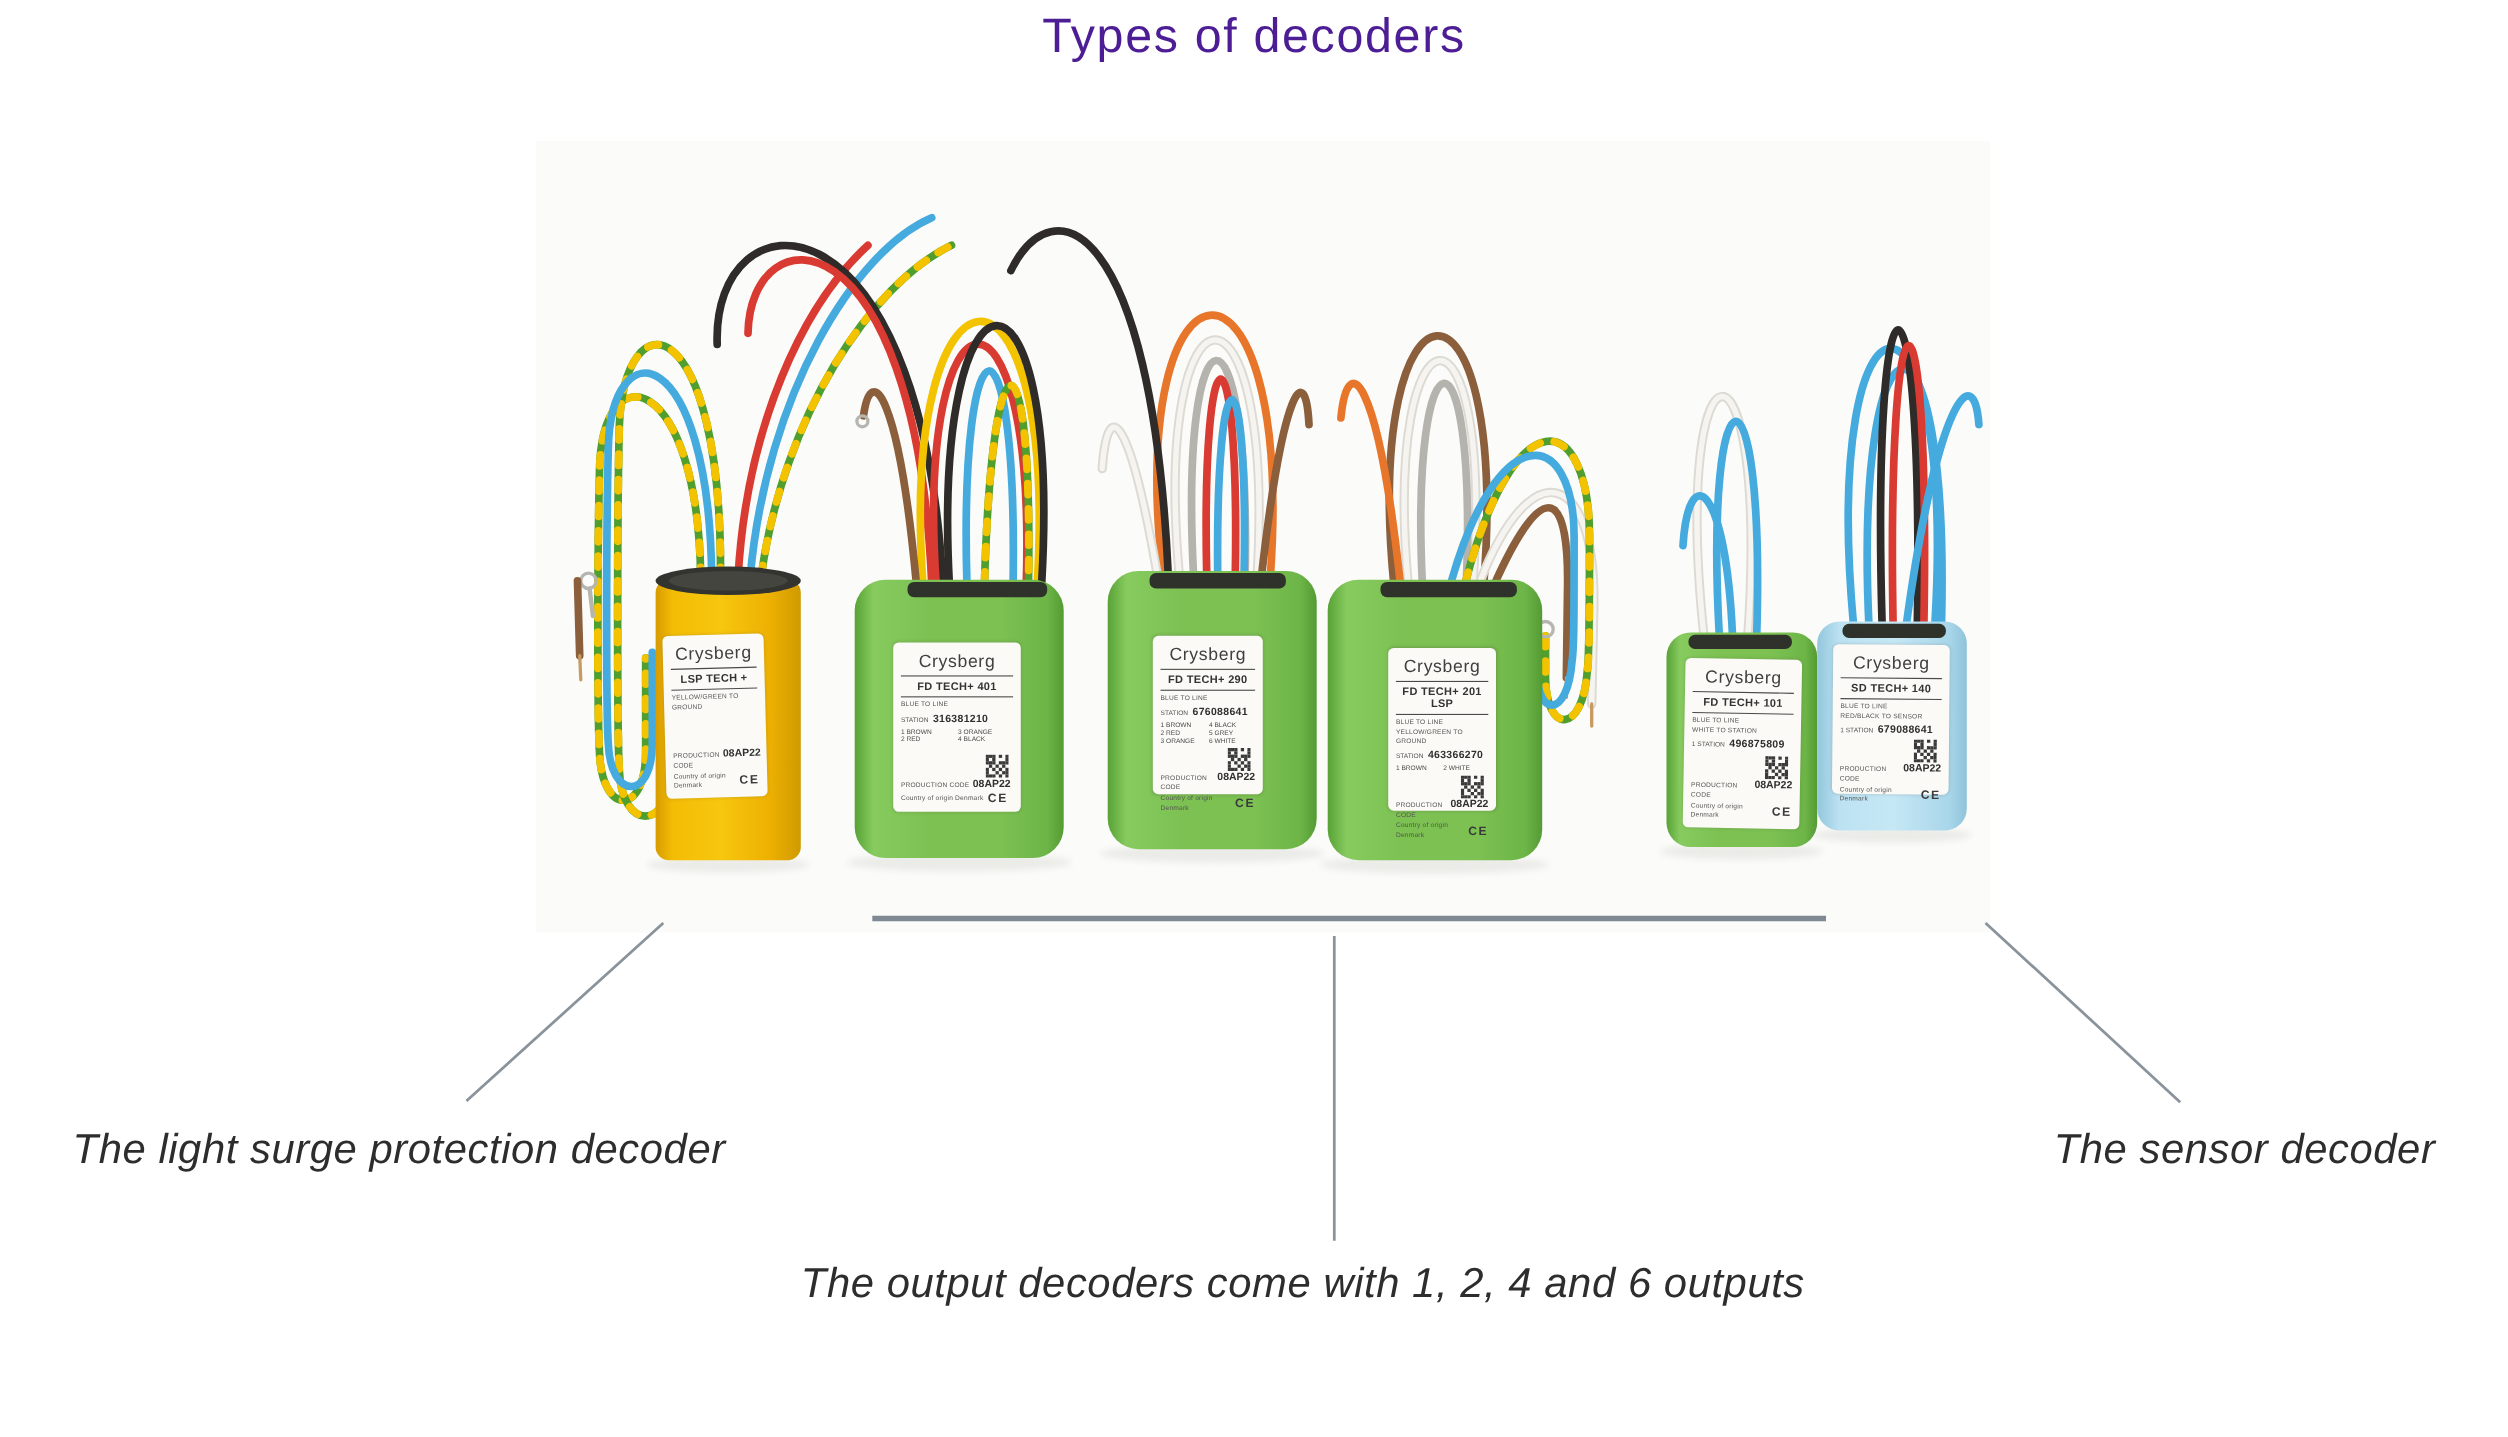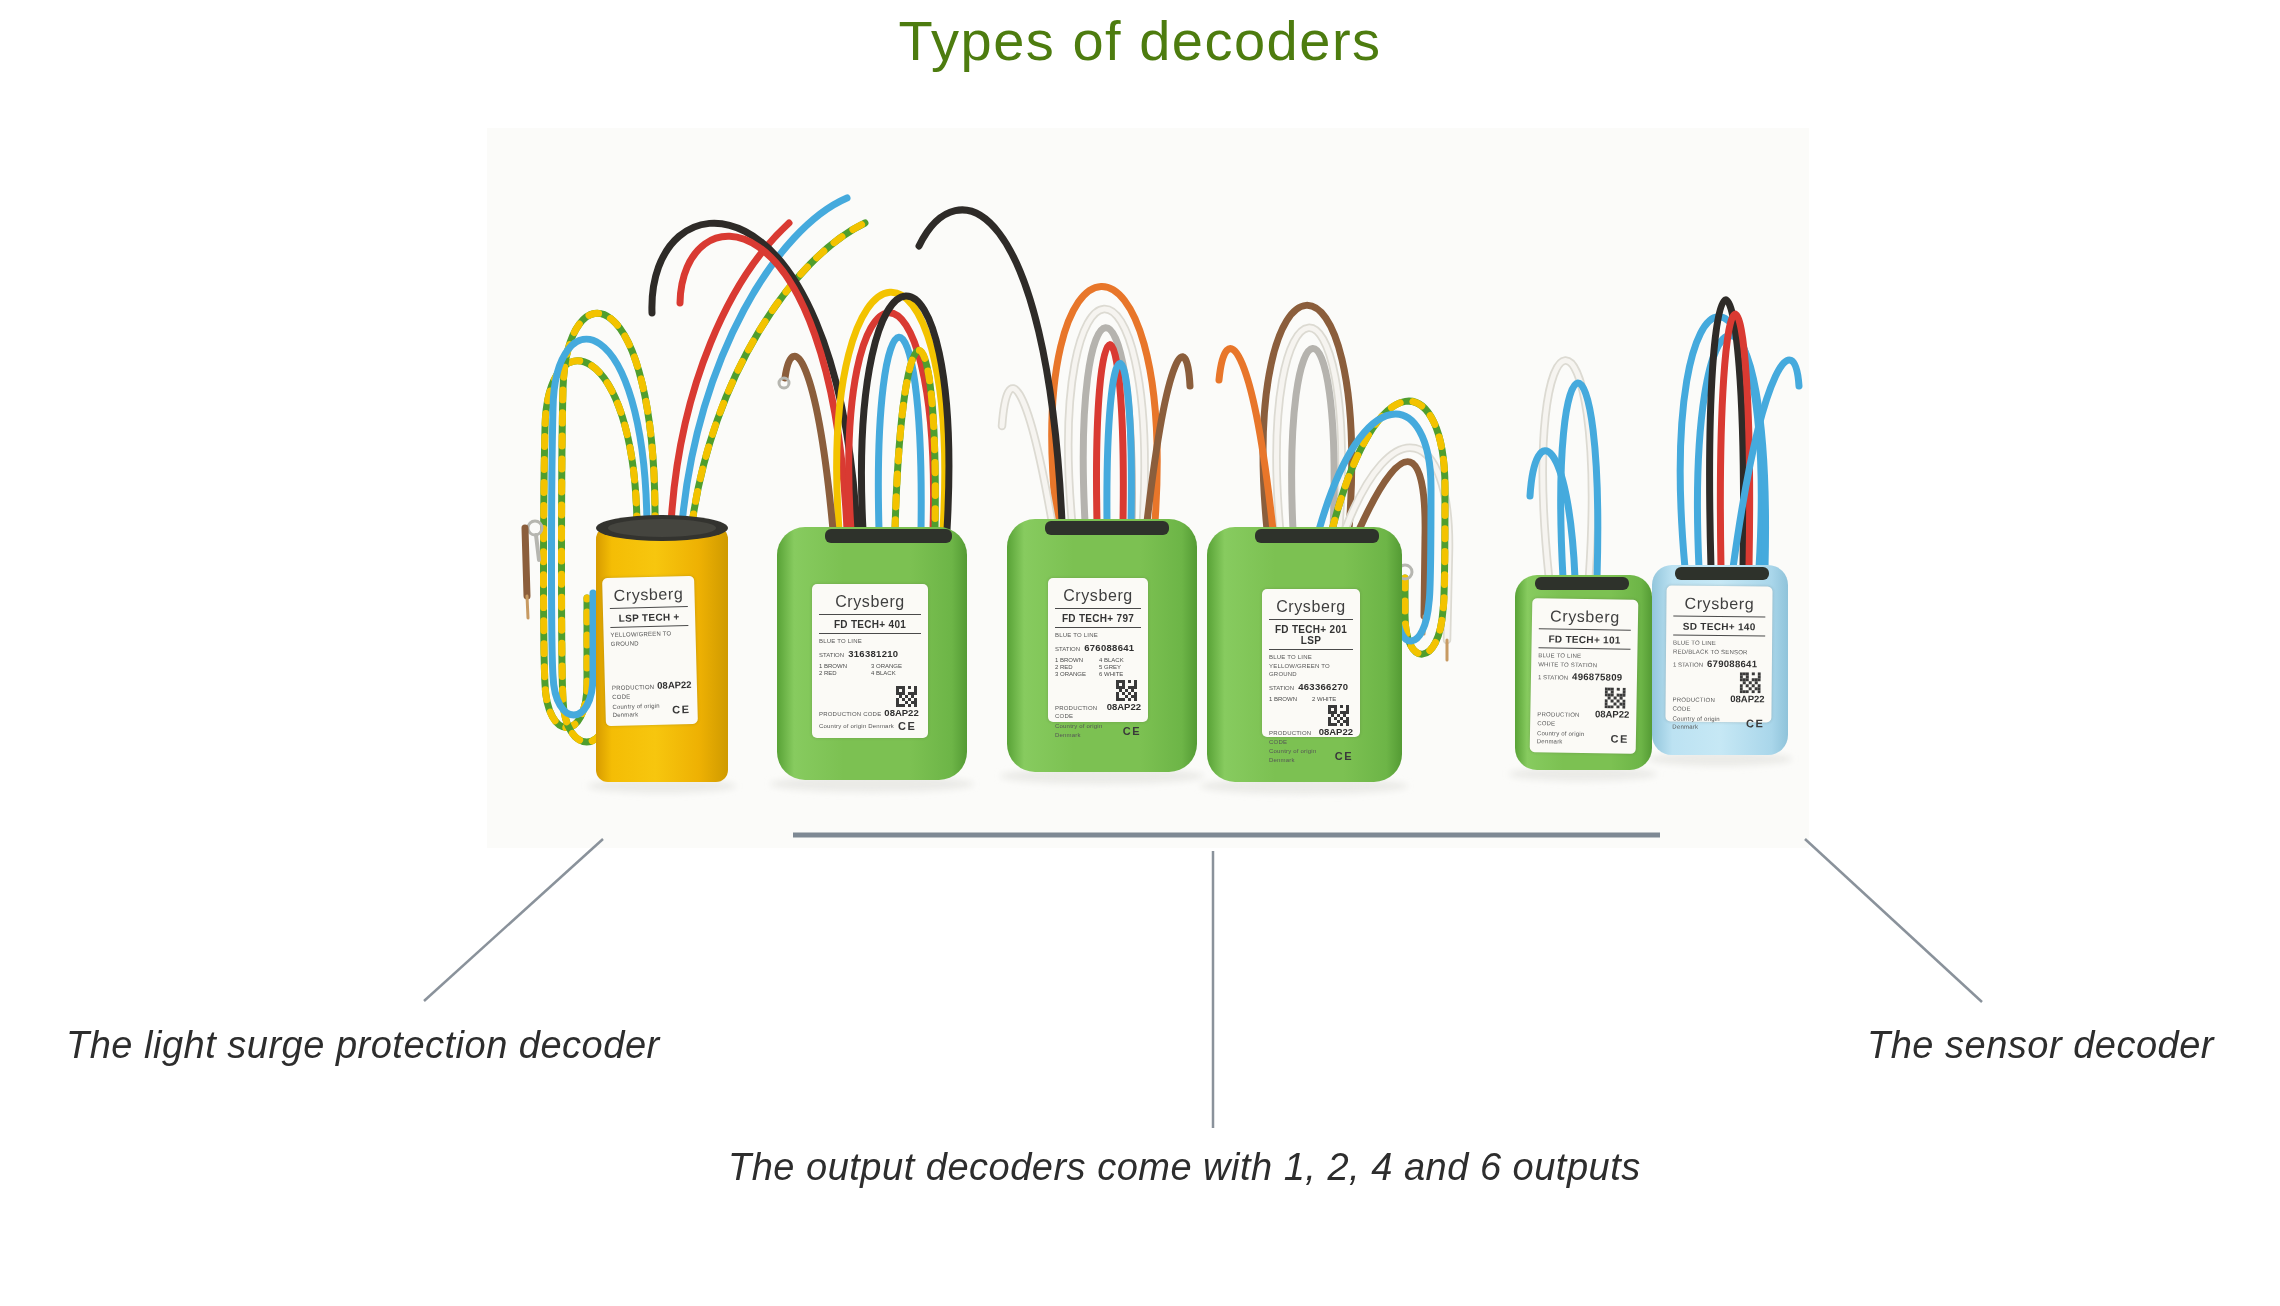--- a/index.html
+++ b/index.html
@@ -1,19 +1,19 @@
 <!DOCTYPE html>
 <html style="--accent-line: #7e8994; --pointer-line: #8a929b; --wire-blue: #45aadd; --wire-red: #d93a32; --wire-black: #2e2b28; --wire-yellow: #f3c300; --wire-orange: #e8762a; --wire-brown: #8b5e3c; --wire-white: #f6f4f0; --wire-grey: #b5b3ae; --wire-green: #4f9e2e; --body-green: #7cc152; --body-yellow: #f2b705; --body-blue: #b5ddee;"><head>
 <meta charset="utf-8">
 <style>
   html,body{margin:0;padding:0;background:#ffffff;width:2280px;height:1306px;overflow:hidden;
     font-family:"Liberation Sans", sans-serif;-webkit-font-smoothing:antialiased;}
   .page{position:relative;width:2280px;height:1306px;background:#fff;}
   .title{position:absolute;top:8px;left:0;width:100%;text-align:center;
-    font-size:56px;font-weight:300;letter-spacing:1.5px;color:#4d7c0f;}
+    font-size:44px;font-weight:300;letter-spacing:1.5px;color:#4c1d95;}
   .photo-wrap{position:absolute;left:487px;top:128px;width:1322px;height:720px;}
   .photo-wrap svg{display:block}
   
   .wire{fill:none;stroke-width:7;stroke-linecap:round;}
   .wb{stroke:var(--wire-blue,#45aadd);}
   .wr{stroke:var(--wire-red,#d93a32);}
   .wk{stroke:var(--wire-black,#2e2b28);}
   .wy{stroke:var(--wire-yellow,#f3c300);}
   .wo{stroke:var(--wire-orange,#e8762a);}
   .wbr{stroke:var(--wire-brown,#8b5e3c);}
@@ -271,21 +271,21 @@
         <span class="prodcode">08AP22</span>
       </div>
     <div class="originrow">
         <span class="tiny">Country of origin Denmark</span>
         <span class="ce">CE</span>
       </div>
   </div>
 
   <div class="dlabel" style="left:1048px;top:578px;width:100px;height:144px">
     <div class="brand">Crysberg</div>
-    <div class="model">FD TECH+ 797</div>
+    <div class="model">FD TECH+ 290</div>
     <div class="tiny">BLUE TO LINE</div>
     <div class="strow">
         <span class="stlab">STATION</span>
         <span class="stnum">676088641</span>
       </div>
     <div class="wiring">
       <span>1 BROWN</span>
         <span>4 BLACK</span>
       <span>2 RED</span>
         <span>5 GREY</span>

